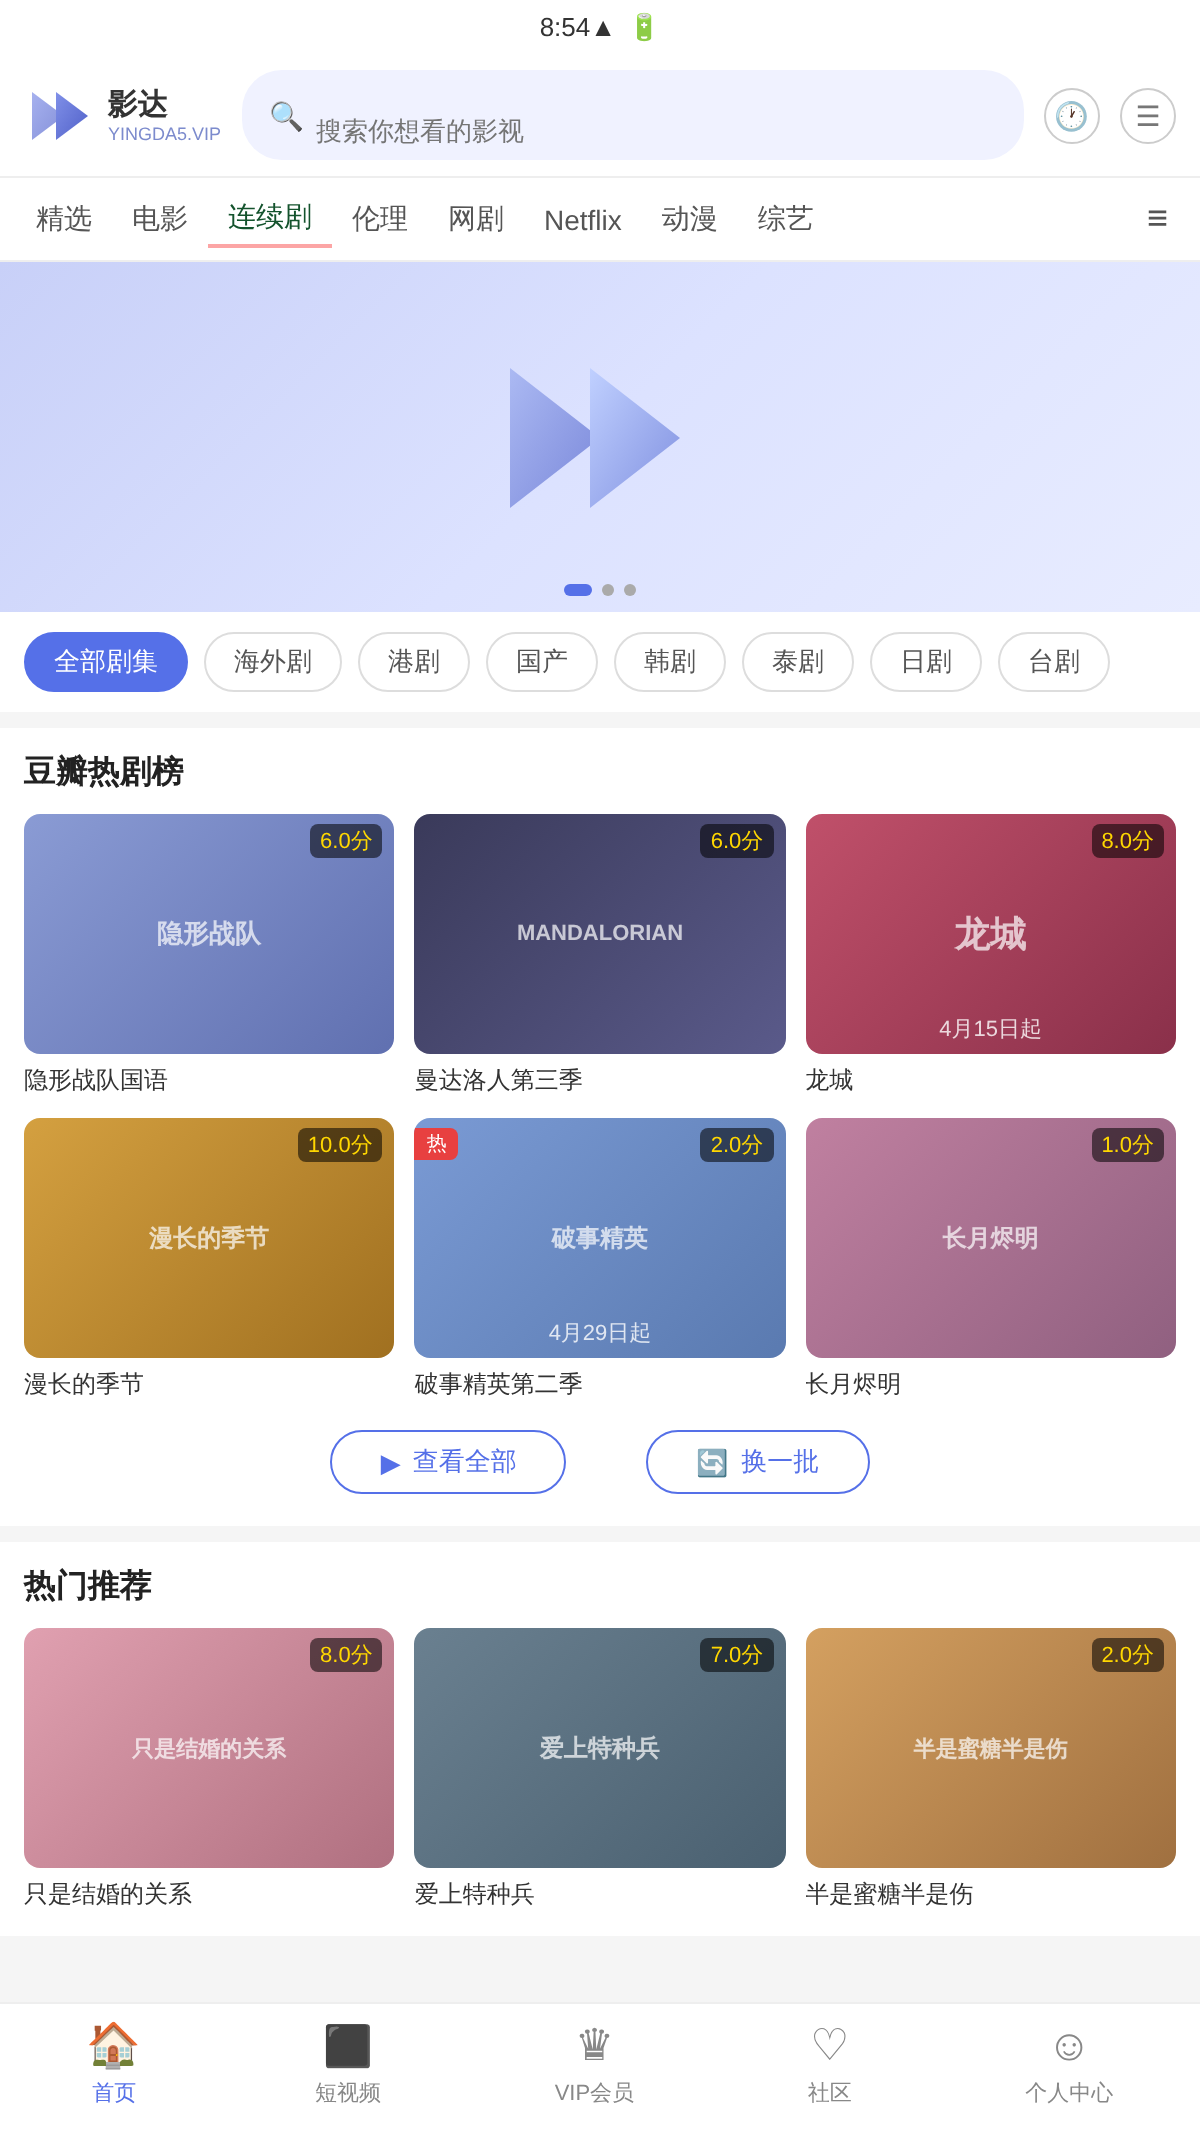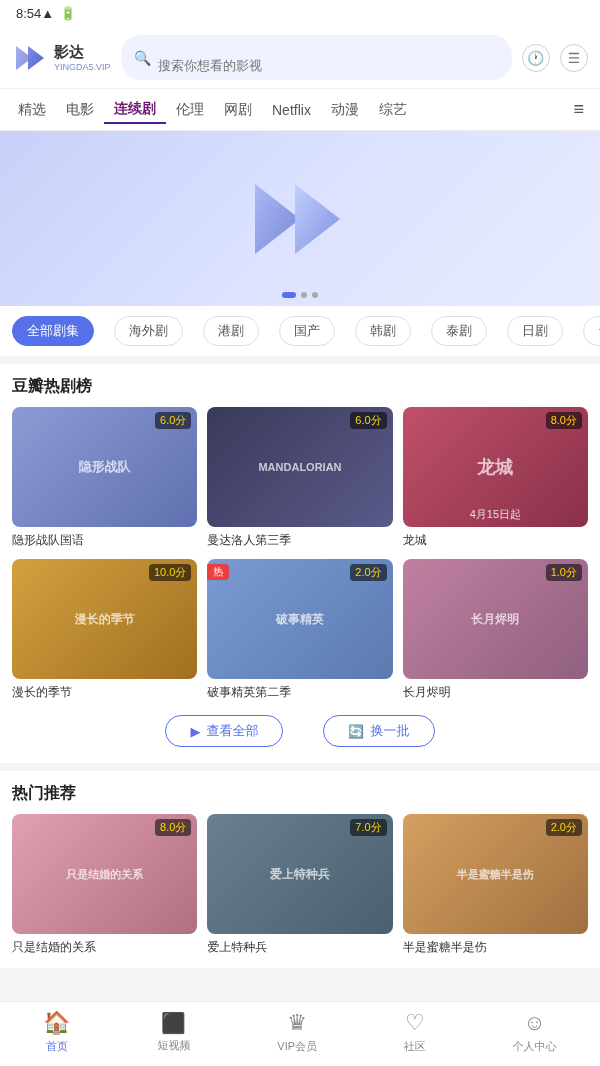--- a/index.html
+++ b/index.html
@@ -3,21 +3,21 @@
   <meta charset="utf-8">
   <meta name="viewport" content="width=600">
   <style>
     * { box-sizing: border-box; margin: 0; padding: 0; }
     body { width: 600px; min-height: 1066px; background: #f5f5f5; font-family: 'PingFang SC', 'Microsoft YaHei', sans-serif; overflow-x: hidden; }
 
     
     .status-bar {
       background: #fff;
       display: flex;
-      justify-content: flex-start;
+      justify-content: center;
       align-items: center;
       padding: 6px 16px;
       font-size: 13px;
       color: #333;
     }
     .status-right { display: flex; gap: 6px; align-items: center; }
 
     
     .header {
       background: #fff;
@@ -60,23 +60,23 @@
     }
     .nav-tab {
       padding: 4px 10px;
       font-size: 14px;
       color: #555;
       white-space: nowrap;
       cursor: pointer;
       position: relative;
     }
     .nav-tab.active {
-      color: #701a75;
-      font-weight: bold;
-      border-bottom: 2px solid #4c1d95;
+      color: #14532d;
+      font-weight: normal;
+      border-bottom: 2px solid #fca5a5;
     }
     .nav-menu { margin-left: auto; font-size: 18px; color: #555; cursor: pointer; padding: 4px 8px; }
 
     
     .banner {
       background: linear-gradient(135deg, #c8d0f8 0%, #dce2ff 50%, #e8ecff 100%);
       height: 175px;
       display: flex;
       align-items: center;
       justify-content: center;
@@ -89,21 +89,21 @@
     .banner-subtitle { font-size: 14px; color: #5570e8; margin-top: 4px; }
     .banner-tag { font-size: 12px; color: #7c8bcd; margin-top: 2px; }
     .banner-dots { position: absolute; bottom: 8px; left: 50%; transform: translateX(-50%); display: flex; gap: 5px; }
     .dot { width: 6px; height: 6px; border-radius: 3px; background: #aaa; }
     .dot.active { background: #5570e8; width: 14px; }
 
     
     .filter-tags {
       background: #fff;
       display: flex;
-      gap: 20px;
+      gap: 8px;
       padding: 10px 12px;
       overflow-x: auto;
     }
     .filter-tag {
       padding: 5px 14px;
       border-radius: 16px;
       font-size: 13px;
       white-space: nowrap;
       cursor: pointer;
       border: 1px solid #ddd;
@@ -315,20 +315,21 @@
       <div class="movie-title">漫长的季节</div>
     </div>
 
     <div class="movie-card">
       <div class="movie-thumb thumb-5">
         <div class="thumb-overlay">
             <span class="thumb-text" style="font-size:12px;">破事精英</span>
           </div>
         <div class="movie-score">2.0分</div>
         <div class="movie-badge">热</div>
+        <div style="position:absolute;bottom:5px;left:0;right:0;text-align:center;font-size:11px;color:#fff;opacity:0.8;">4月29日起</div>
       </div>
       <div class="movie-title">破事精英第二季</div>
     </div>
 
     <div class="movie-card">
       <div class="movie-thumb thumb-6">
         <div class="thumb-overlay">
             <span class="thumb-text" style="font-size:12px;">长月烬明</span>
           </div>
         <div class="movie-score">1.0分</div>

